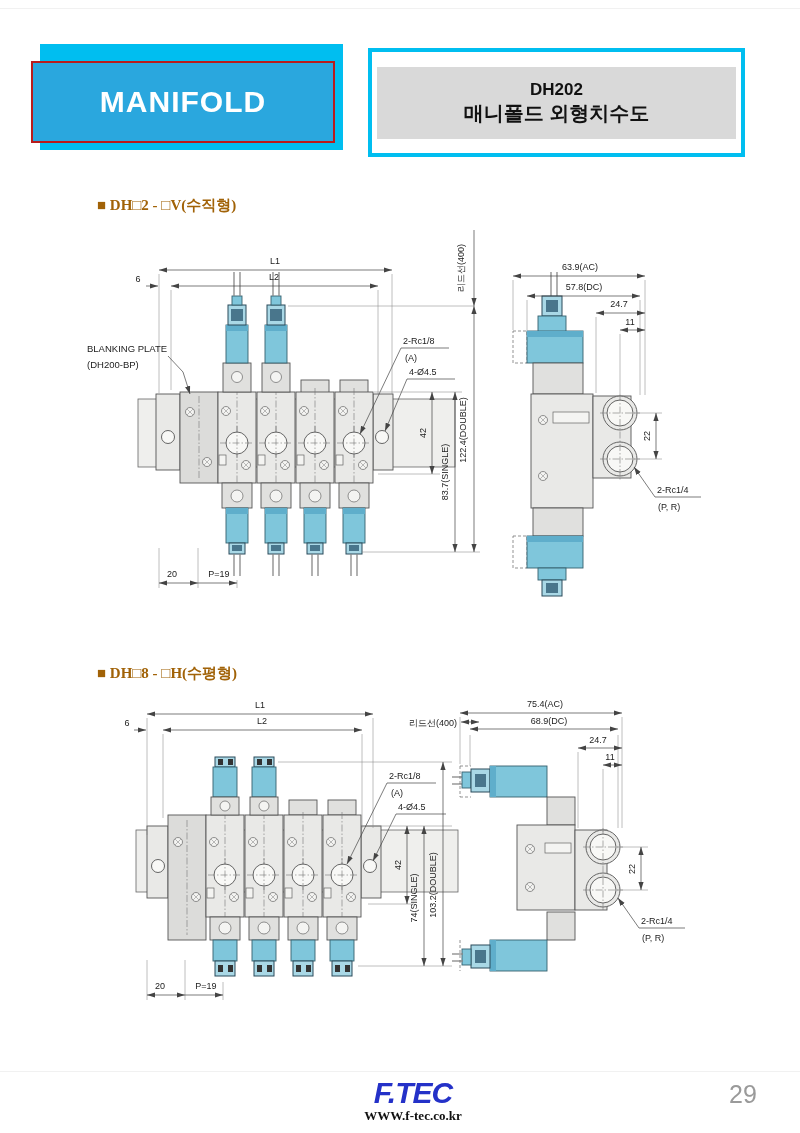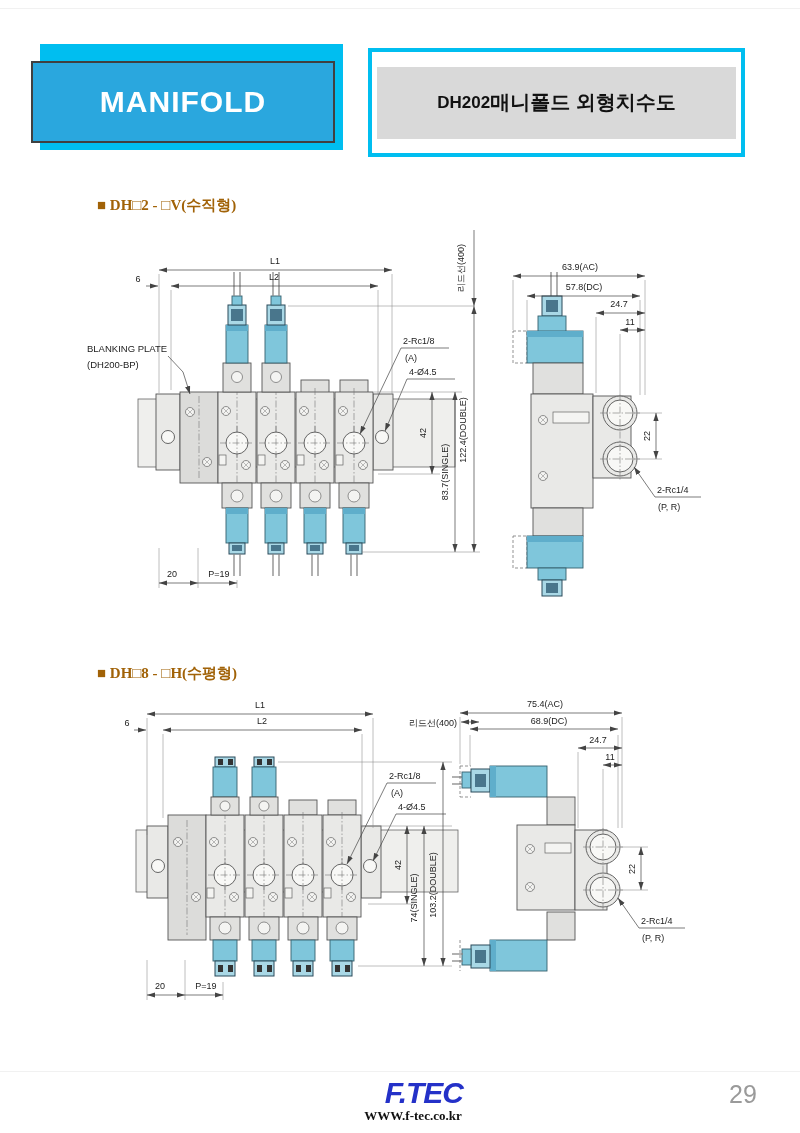--- a/index.html
+++ b/index.html
@@ -2,25 +2,25 @@
 <html style="--accent: #00BEF0; --panel: #2AA7DE; --band: #D9D9D9; --coil: #7FC6DB; --logo: #2431C8;"><head>
 <meta charset="utf-8">
 <style>
   html,body{margin:0;padding:0;background:#fff;}
   .page{position:relative;width:800px;height:1133px;background:#fff;overflow:hidden;
         font-family:"Liberation Sans",sans-serif;}
   .rule{position:absolute;left:0;width:800px;height:1px;background:#f1f1f1;}
   
   .hdr-shadow{position:absolute;left:40px;top:44px;width:303px;height:106px;background:var(--accent);}
   .hdr-box{position:absolute;left:31px;top:61px;width:304px;height:82px;background:var(--panel);
-           border:2px solid #404040;box-sizing:border-box;display:flex;align-items:center;justify-content:center;}
+           border:2px solid #b91c1c;box-sizing:border-box;display:flex;align-items:center;justify-content:center;}
   .hdr-box span{color:#fff;font-size:30px;font-weight:600;letter-spacing:1px;}
   .hdr-right{position:absolute;left:368px;top:48px;width:377px;height:109px;background:#fff;
              border:4px solid var(--accent);box-sizing:border-box;display:flex;align-items:center;}
-  .hdr-band{margin:0 5px;width:100%;height:72px;background:var(--band);display:flex;flex-direction:row;
+  .hdr-band{margin:0 5px;width:100%;height:72px;background:var(--band);display:flex;flex-direction:column;
             align-items:center;justify-content:center;}
   .model{font-size:17px;font-weight:bold;color:#111;line-height:1.25;}
   .subtitle{font-size:20px;font-weight:bold;color:#111;line-height:1.25;}
   .sec-title{position:absolute;left:97px;font-size:15px;font-weight:bold;color:#a16207;font-family:Liberation Serif, serif;}
   
   svg{position:absolute;left:0;}
   .body{fill:#E9E9E7;stroke:#555;stroke-width:0.9;}
   .body2{fill:#E0E0DE;stroke:#555;stroke-width:0.9;}
   .plate{fill:#EFEFED;stroke:#666;stroke-width:0.8;}
   .blank{fill:#DCDCDA;stroke:#555;stroke-width:0.9;}
@@ -33,21 +33,21 @@
   .det{fill:#F4F4F2;stroke:#666;stroke-width:0.7;}
   .wire{stroke:#888;stroke-width:1.3;fill:none;}
   .cl{stroke:#777;stroke-width:0.6;fill:none;stroke-dasharray:7 2 1.5 2;}
   .dash{stroke:#666;stroke-width:0.7;fill:none;stroke-dasharray:3 2;}
   .ext{stroke:#888;stroke-width:0.55;fill:none;}
   .dim{stroke:#444;stroke-width:0.7;fill:none;}
   .ldr{stroke:#444;stroke-width:0.7;fill:none;}
   .d{font-family:"Liberation Sans",sans-serif;font-size:9px;fill:#222;}
   .d2t{font-size:9.5px;}
   
-  .logo{position:absolute;left:363px;top:1076px;width:100px;text-align:right;
+  .logo{position:absolute;left:363px;top:1076px;width:100px;text-align:center;
         font-size:30px;font-weight:bold;font-style:italic;color:var(--logo);letter-spacing:-1px;}
   .url{position:absolute;left:352px;top:1108px;width:122px;text-align:center;
        font-family:"Liberation Serif",serif;font-size:13px;font-weight:bold;color:#111;}
   .pageno{position:absolute;left:718px;top:1080px;width:50px;text-align:center;font-size:25px;color:#9a9a9a;}
 </style>
 </head>
 <body>
 
 <div class="page">
   <div class="rule" style="top:8px"></div>

